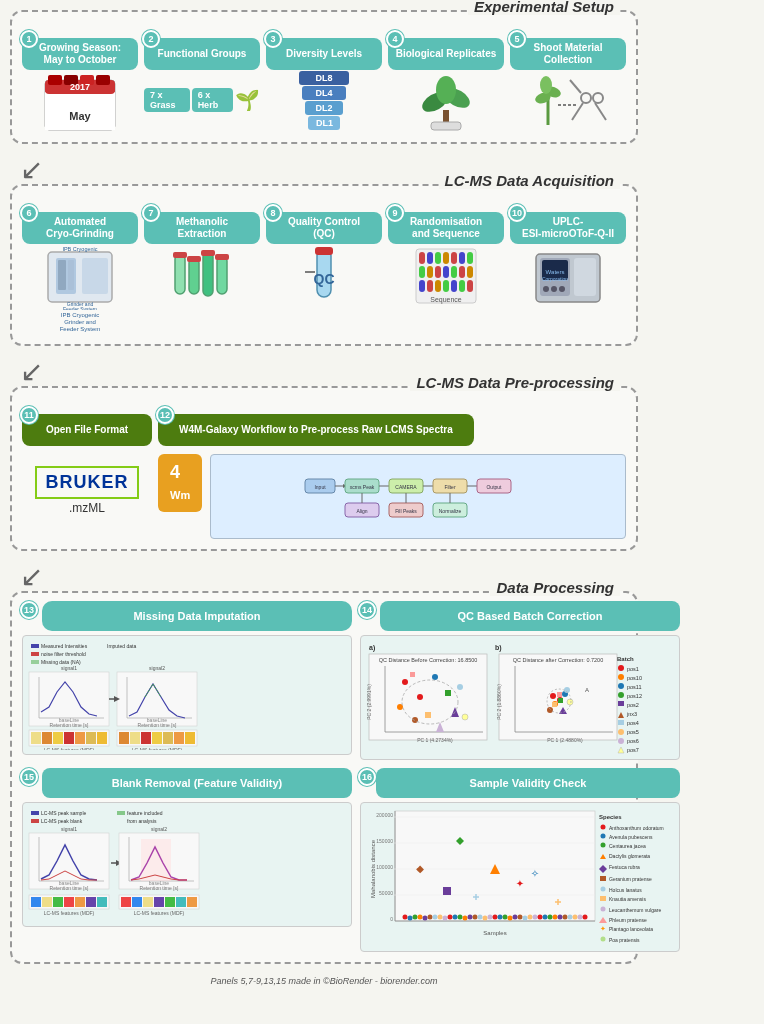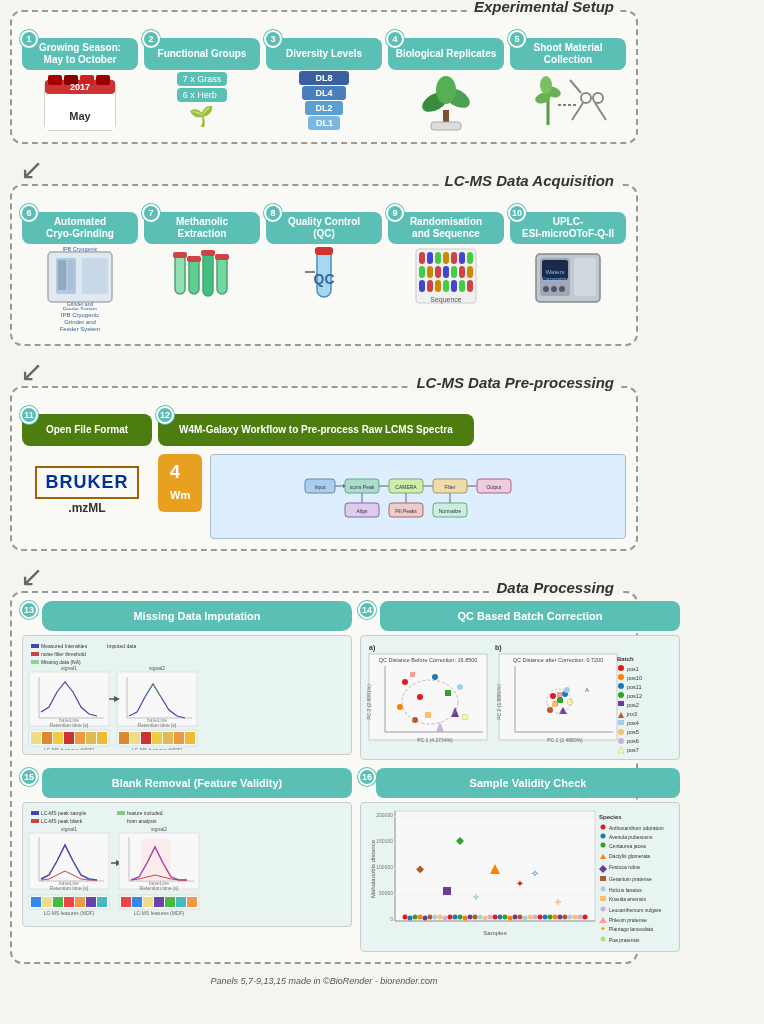--- a/index.html
+++ b/index.html
@@ -110,29 +110,29 @@
       min-height: 32px;
       display: flex;
       align-items: center;
       justify-content: center;
     }
 
     .bruker-logo {
       font-size: 18px;
       font-weight: 900;
       color: #003399;
-      border: 2px solid #a16207;
+      border: 2px solid #84cc16;
       padding: 4px 8px;
       display: inline-block;
       letter-spacing: 1px;
     }
 
     .mzml-text {
       font-size: 12px;
-      font-weight: bold;
+      font-weight: normal;
       color: #333;
       margin-top: 2px;
     }
 
     
     .dataproc-grid {
       display: grid;
       grid-template-columns: 1fr 1fr;
       gap: 8px;
     }
@@ -168,24 +168,24 @@
       font-size: 10px;
       color: #666;
       padding: 4px;
       position: relative;
       overflow: hidden;
     }
 
     
     .grass-herb-box {
       display: flex;
-      flex-direction: column;
+      flex-direction: row;
       gap: 2px;
       font-size: 9px;
-      font-weight: normal;
+      font-weight: bold;
       justify-content: flex-end;
     }
 
     .grass-box {
       background: #5bbfb5;
       color: #fff;
       padding: 2px 6px;
       border-radius: 4px;
     }
 

